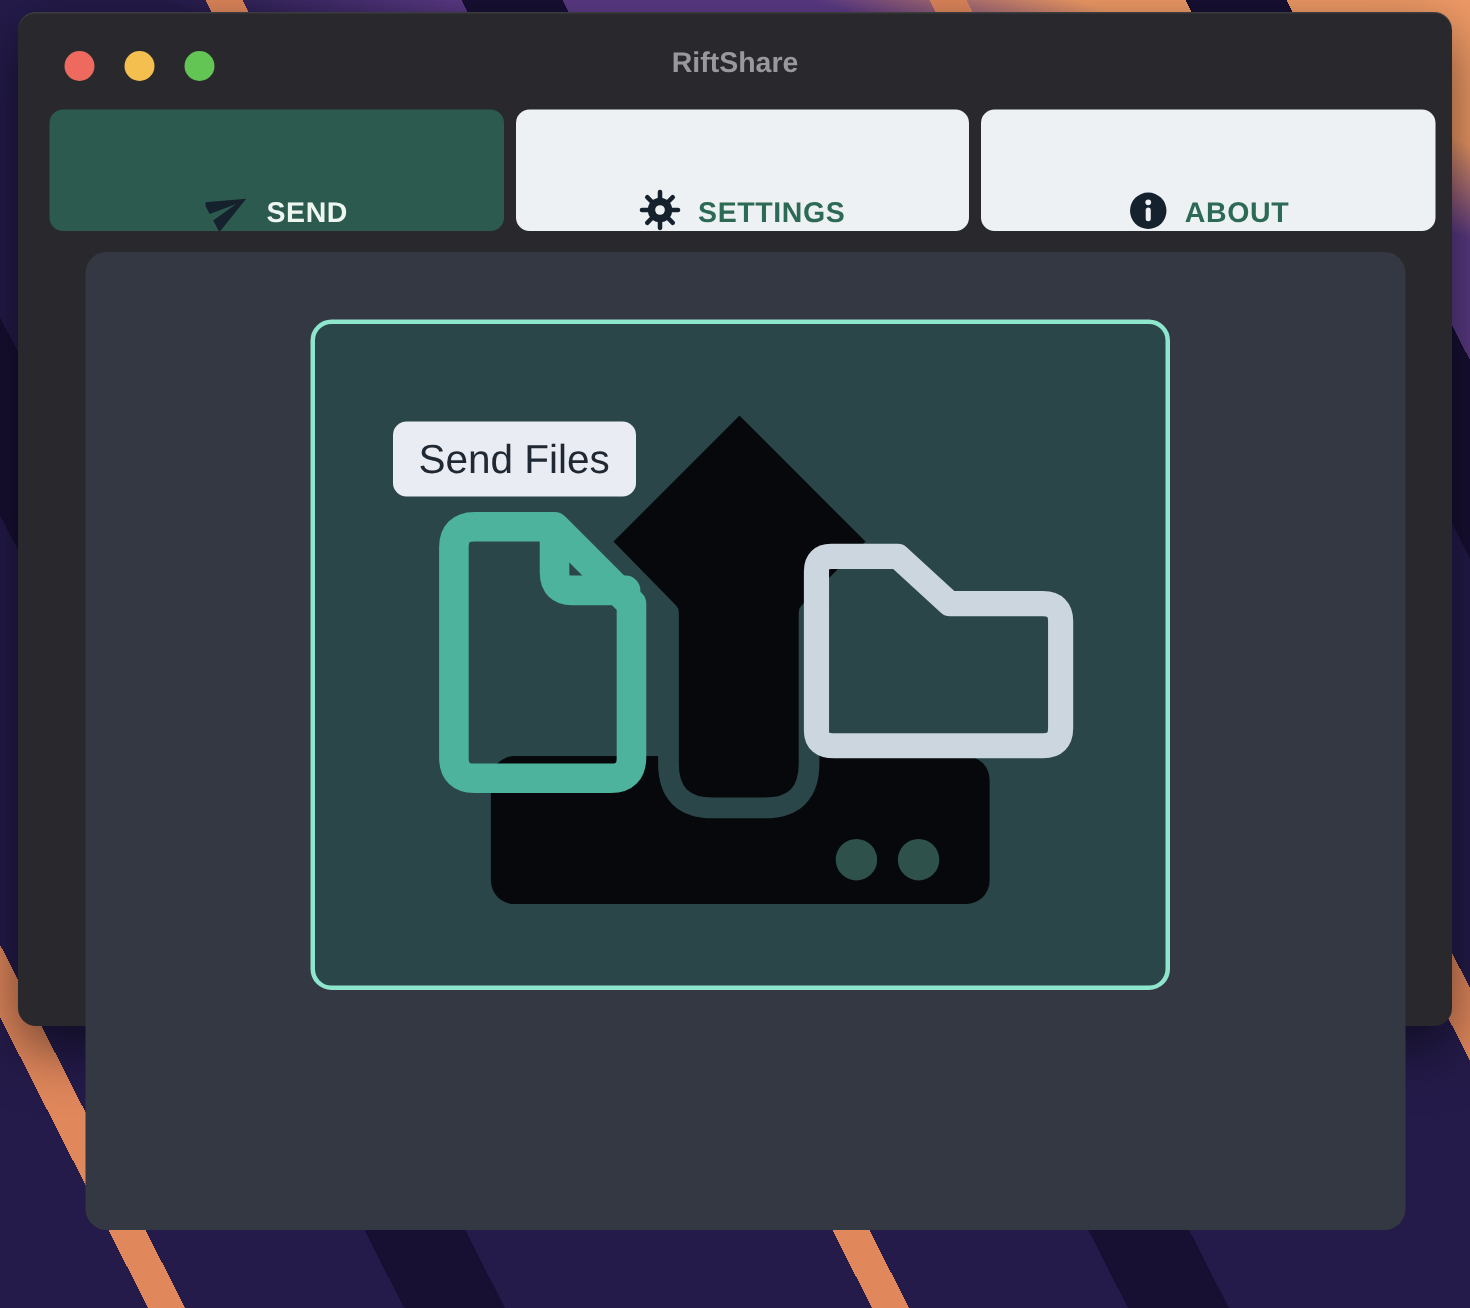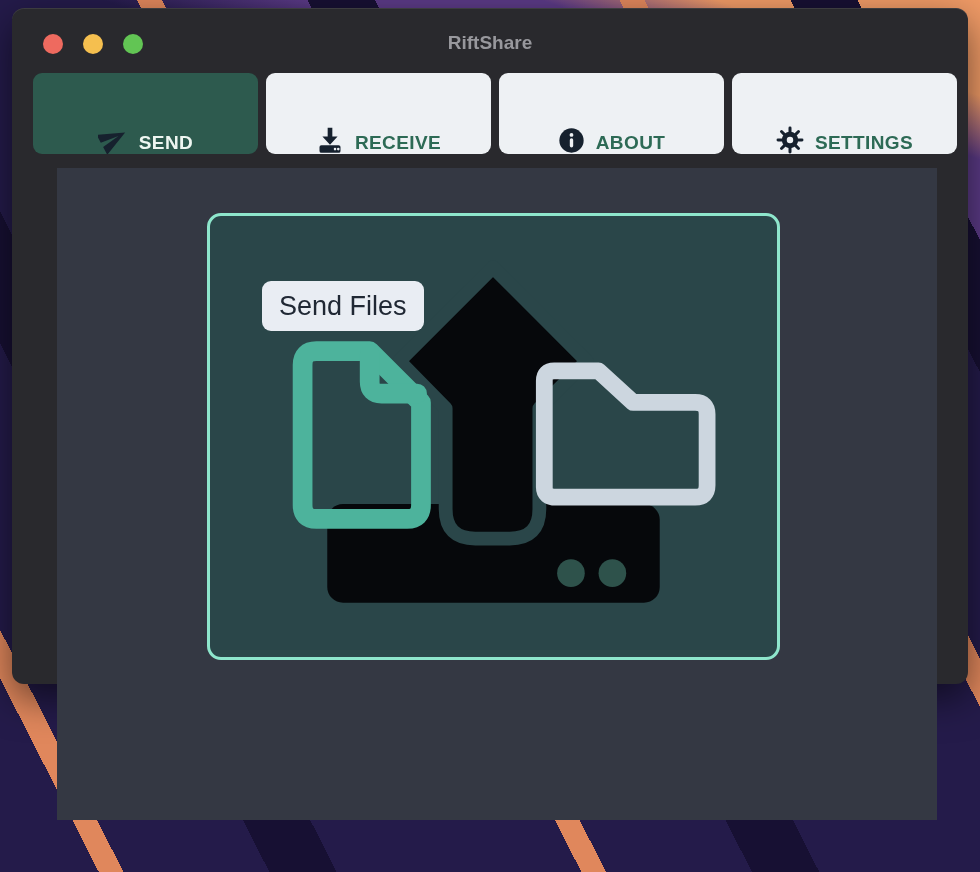--- a/index.html
+++ b/index.html
@@ -56,21 +56,21 @@
     background:var(--tab-active-bg, #2d5a4e);
     color:var(--tab-active-text, #eef6f1);
   }
   .tab svg { flex:0 0 auto; }
   .tab .dark { fill:var(--tab-icon-dark, #16212e); }
   .tab .lite { fill:var(--tab-inactive-bg, #eef1f4); }
 
   
   .content {
     position:absolute; left:45px; top:160px; width:880px; height:652px;
-    background:var(--content-bg, #343843); border-radius:0;
+    background:var(--content-bg, #343843); border-radius:14px;
   }
 
   
   .dropzone {
     position:absolute; left:150px; top:45px; width:573px; height:447px;
     background:var(--dropzone-bg, #2a4649);
     border:3px solid var(--dropzone-border, #8ee6cc);
     border-radius:14px; cursor:pointer;
   }
   .dz-illustration { position:absolute; inset:0; width:100%; height:100%; }
@@ -103,55 +103,46 @@
 
   <div class="tabbar">
 
     <button class="tab active">
       <svg width="30" height="30" viewBox="0 0 24 24">
         <path class="dark" d="M2.01 21 23 12 2.01 3 2 10l15 2-15 2z" transform="rotate(-28 12 12)"></path>
       </svg>
       <span>SEND</span>
     </button>
 
-    <button class="tab">
-      <svg width="28" height="28" viewBox="0 0 24 24">
-        <path class="dark" d="M10 1.5h4V9h4.5L12 16 5.5 9H10z"></path>
-        <rect class="dark" x="3" y="16.5" width="18" height="6.5" rx="1.6"></rect>
-        <circle class="lite" cx="16.3" cy="19.8" r="1.1"></circle>
-        <circle class="lite" cx="19.1" cy="19.8" r="1.1"></circle>
-      </svg>
-      <span>RECEIVE</span>
-    </button>
-
-    <button class="tab">
-      <svg width="27" height="27" viewBox="0 0 24 24">
-        <circle class="dark" cx="12" cy="12" r="10.8"></circle>
-        <circle class="lite" cx="12" cy="7" r="1.7"></circle>
-        <rect class="lite" x="10.5" y="10" width="3" height="8.2" rx="1.5"></rect>
-      </svg>
-      <span>ABOUT</span>
-    </button>
 
     <button class="tab">
       <svg width="28" height="28" viewBox="0 0 26 26">
         <g class="dark">
           <rect x="11.6" y="0.5" width="2.8" height="7" rx="1.3"></rect>
           <rect x="11.6" y="0.5" width="2.8" height="7" rx="1.3" transform="rotate(45 13 13)"></rect>
           <rect x="11.6" y="0.5" width="2.8" height="7" rx="1.3" transform="rotate(90 13 13)"></rect>
           <rect x="11.6" y="0.5" width="2.8" height="7" rx="1.3" transform="rotate(135 13 13)"></rect>
           <rect x="11.6" y="0.5" width="2.8" height="7" rx="1.3" transform="rotate(180 13 13)"></rect>
           <rect x="11.6" y="0.5" width="2.8" height="7" rx="1.3" transform="rotate(225 13 13)"></rect>
           <rect x="11.6" y="0.5" width="2.8" height="7" rx="1.3" transform="rotate(270 13 13)"></rect>
           <rect x="11.6" y="0.5" width="2.8" height="7" rx="1.3" transform="rotate(315 13 13)"></rect>
           <circle cx="13" cy="13" r="7.6"></circle>
         </g>
         <circle class="lite" cx="13" cy="13" r="3"></circle>
       </svg>
       <span>SETTINGS</span>
+    </button>
+
+    <button class="tab">
+      <svg width="27" height="27" viewBox="0 0 24 24">
+        <circle class="dark" cx="12" cy="12" r="10.8"></circle>
+        <circle class="lite" cx="12" cy="7" r="1.7"></circle>
+        <rect class="lite" x="10.5" y="10" width="3" height="8.2" rx="1.5"></rect>
+      </svg>
+      <span>ABOUT</span>
     </button>
 
   </div>
 
   <div class="content">
 
     <div class="dropzone">
 
       <svg class="dz-illustration" viewBox="0 0 573 447">
 

